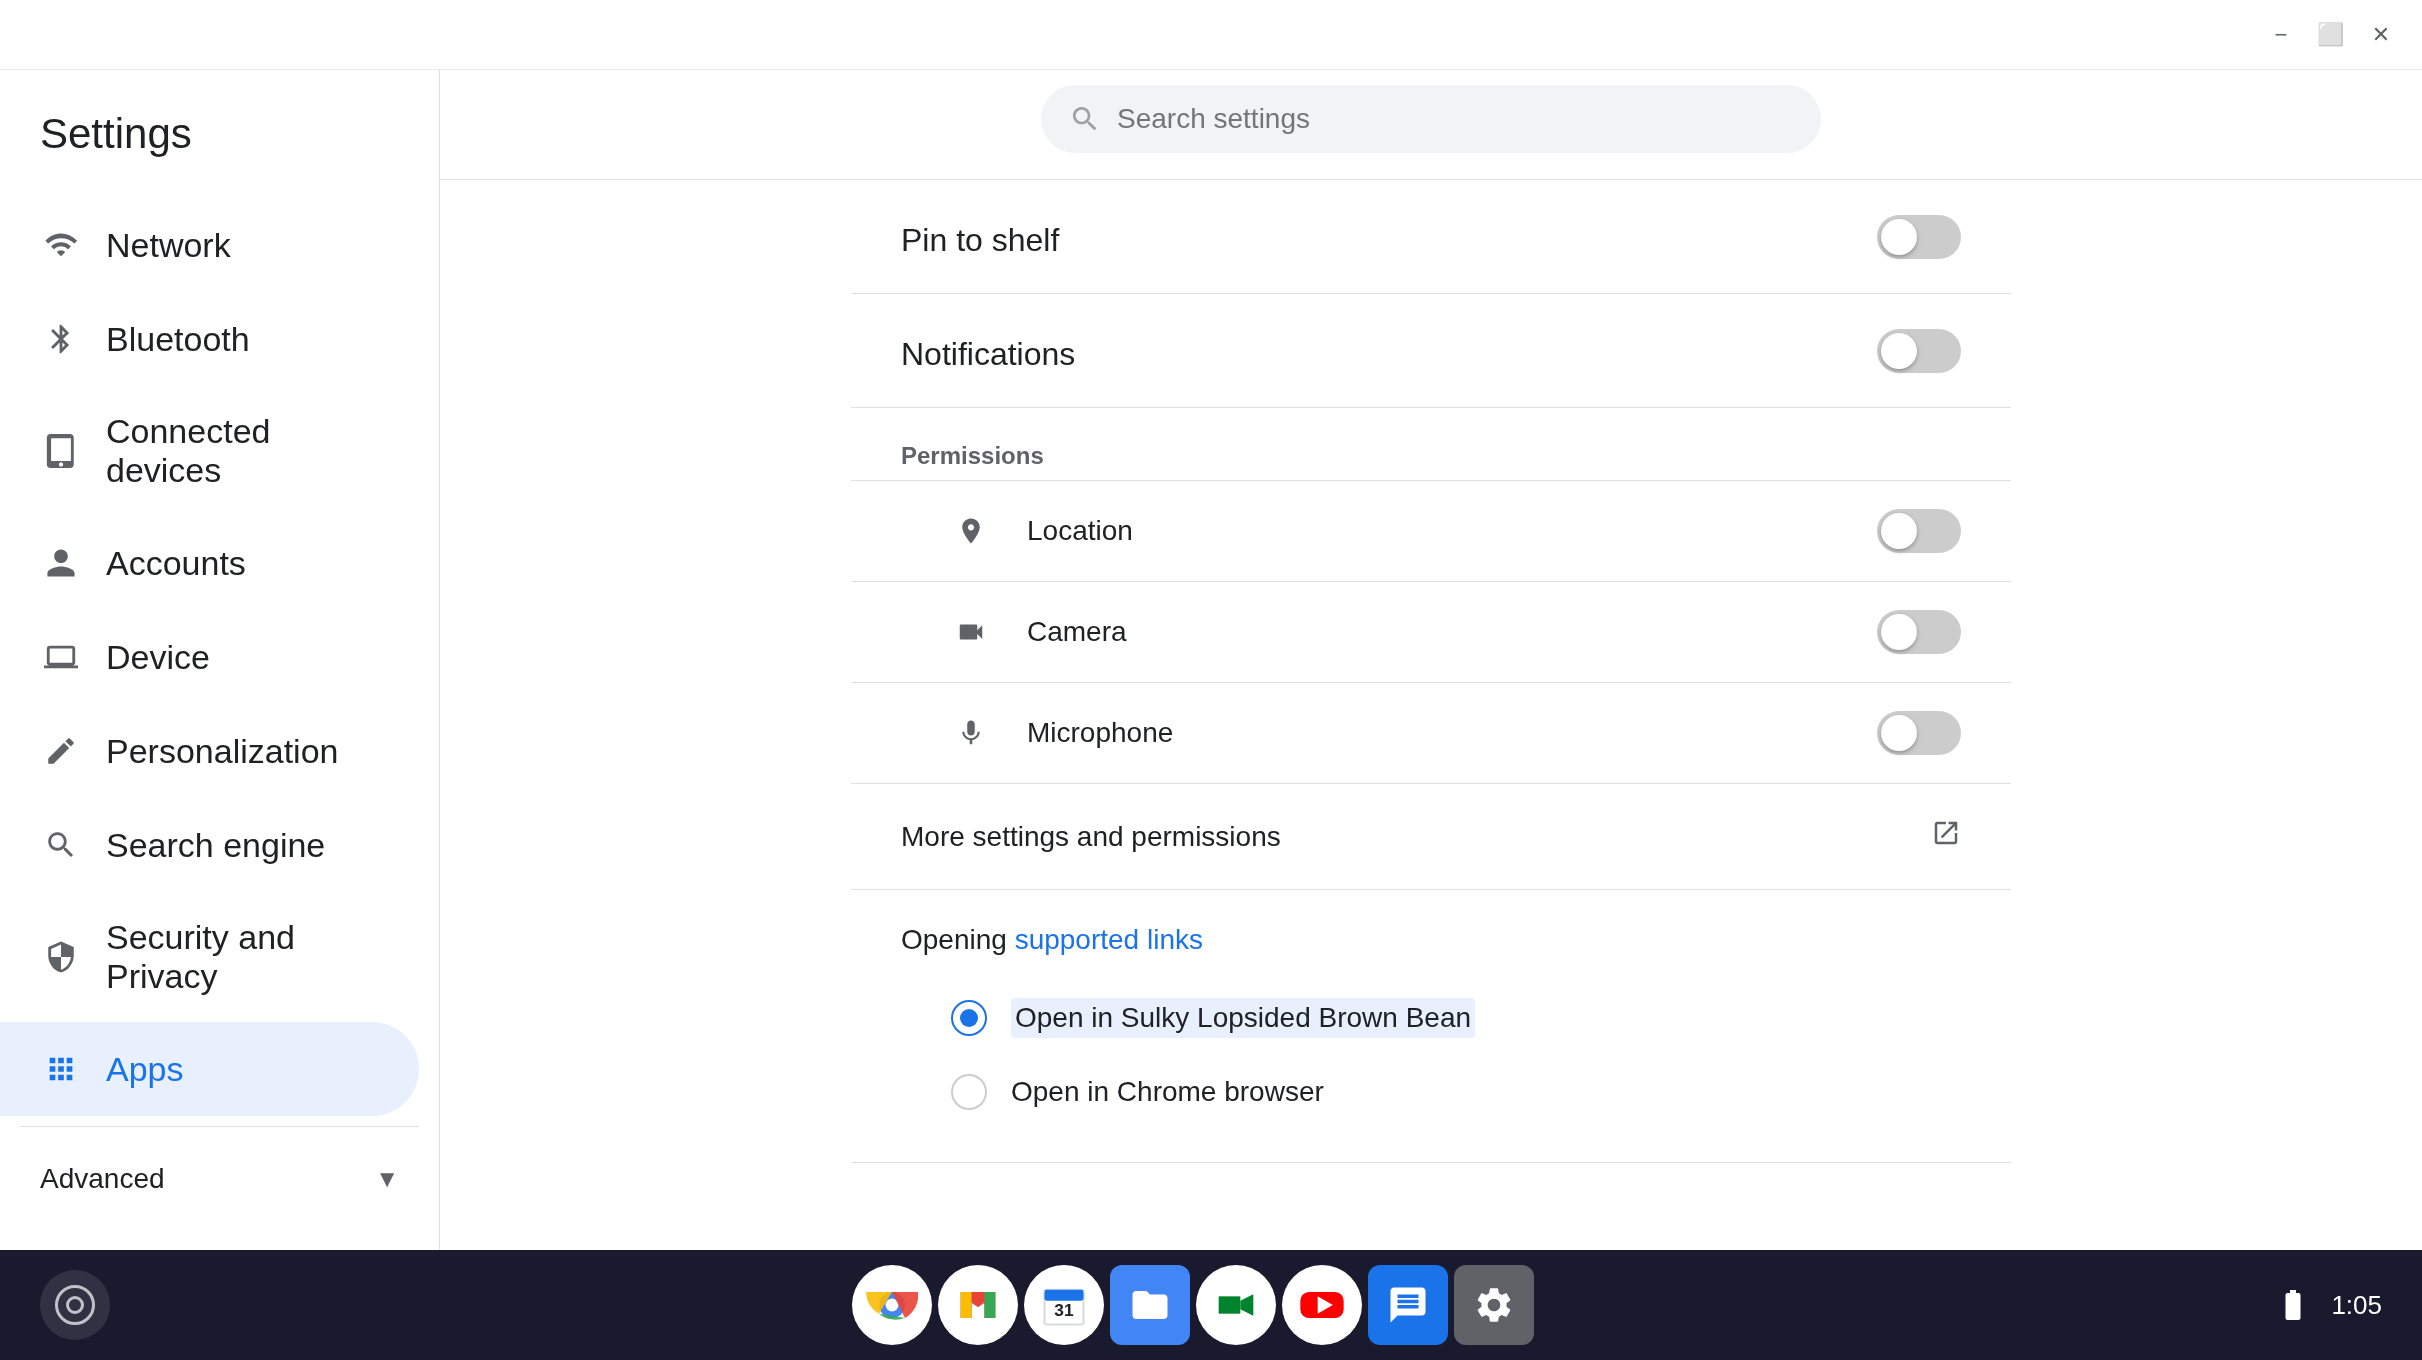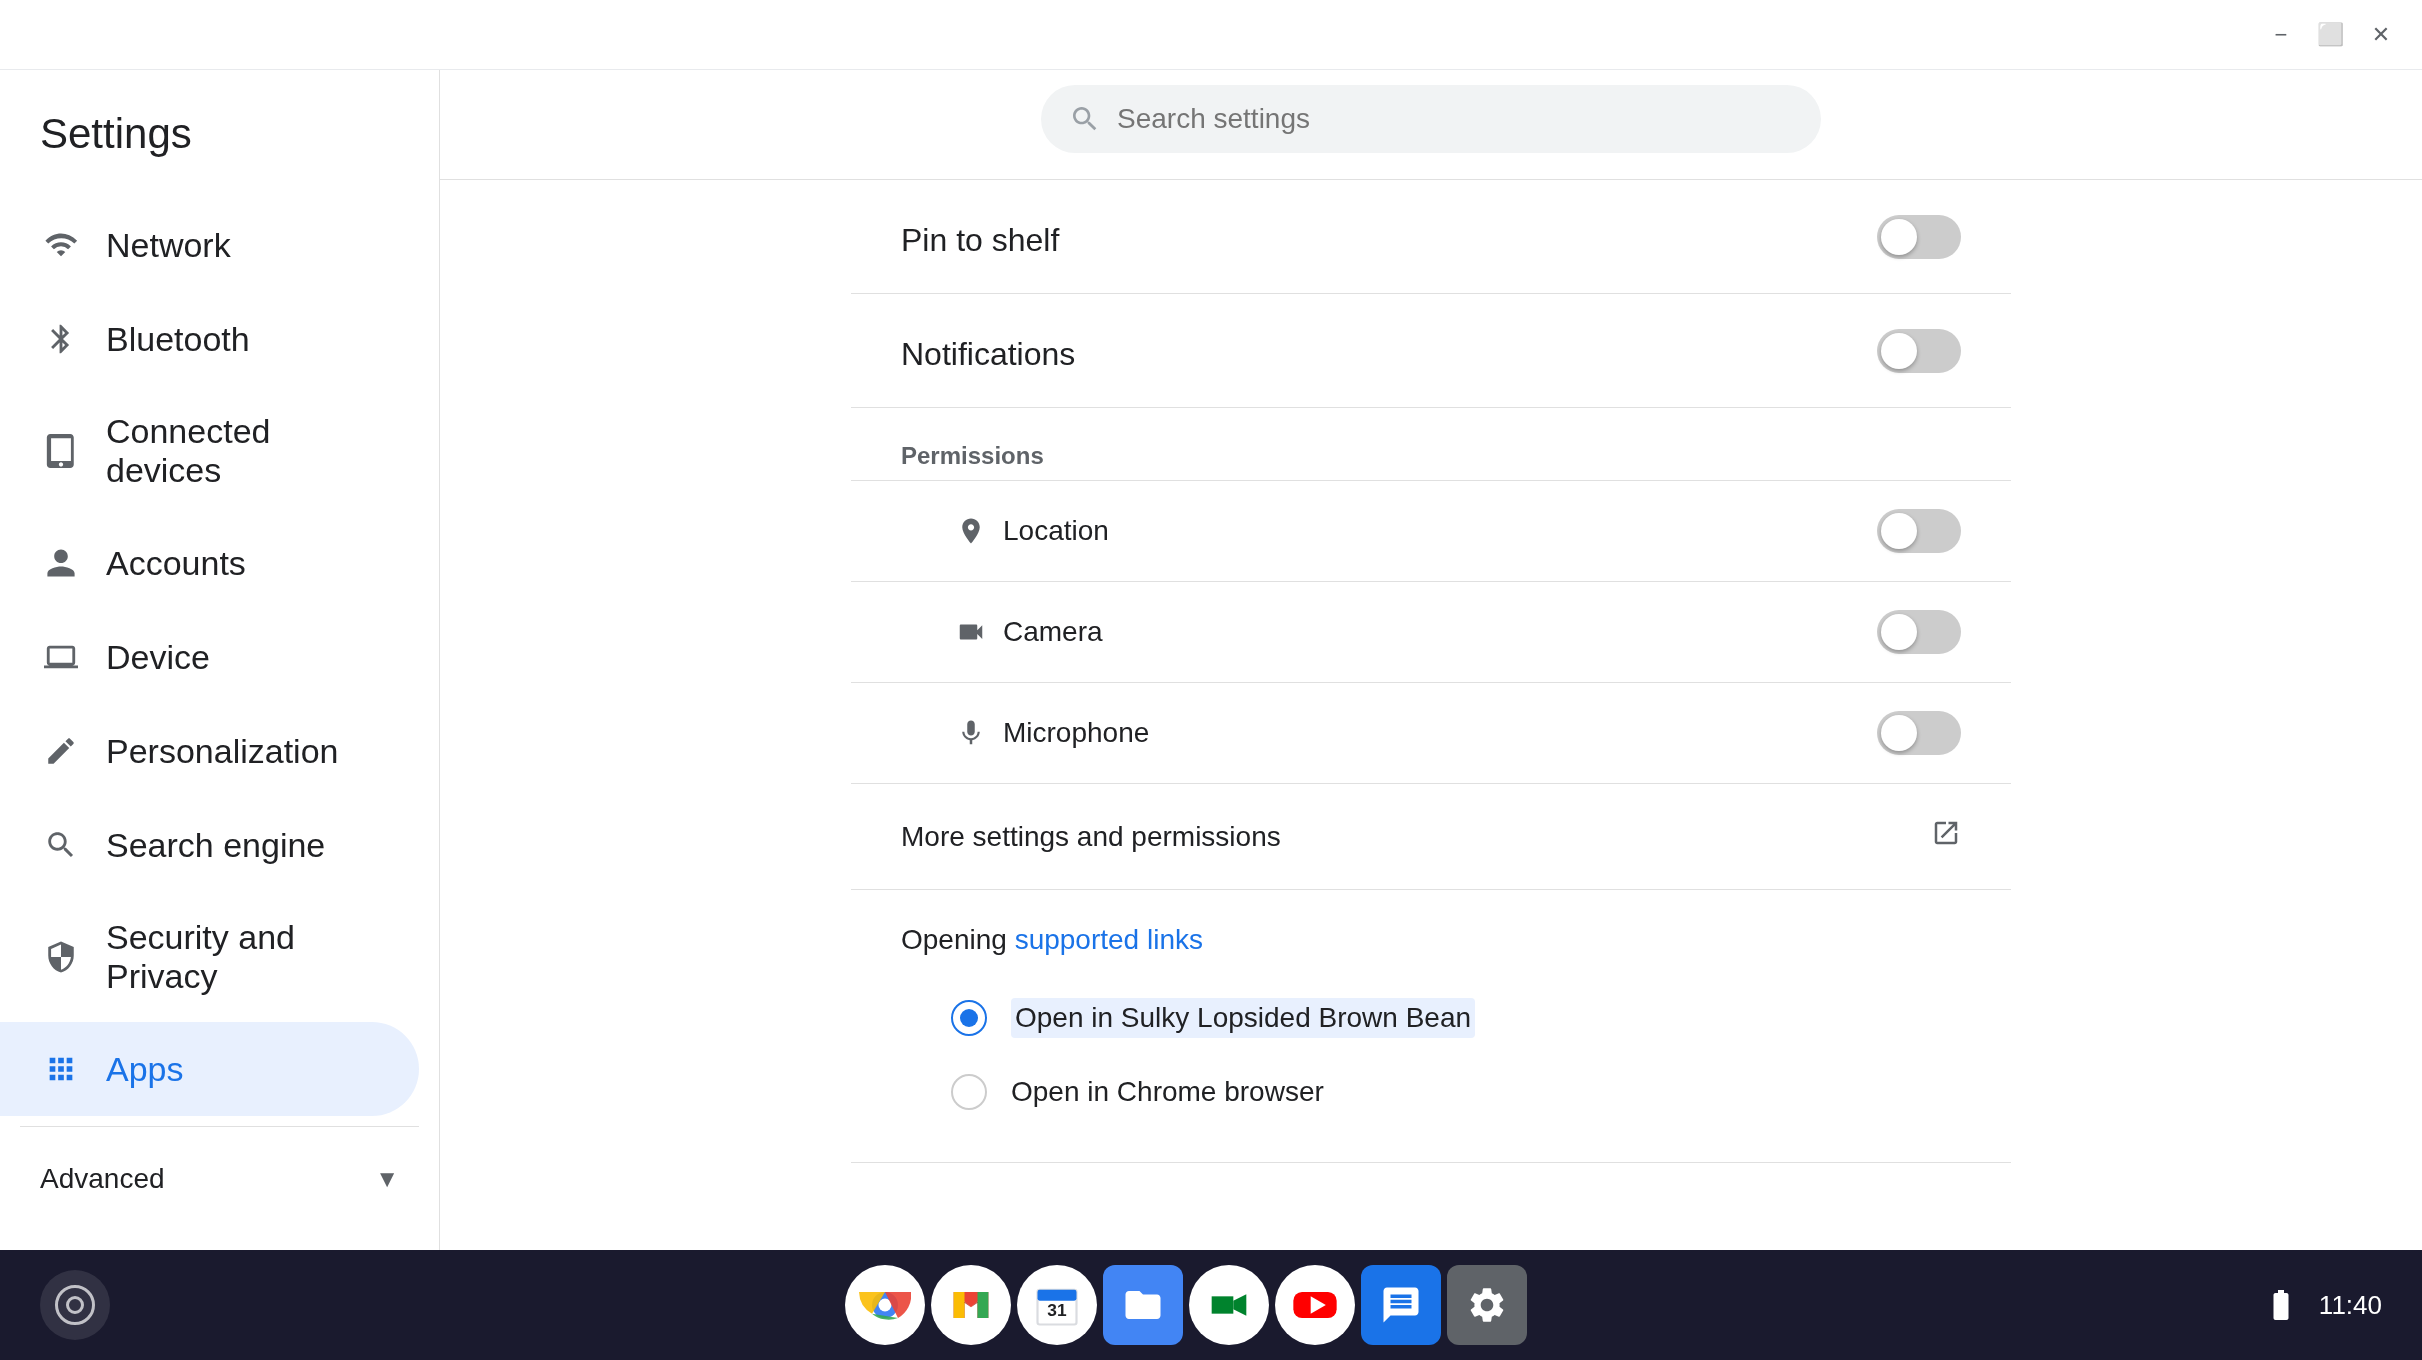--- a/index.html
+++ b/index.html
@@ -196,20 +196,21 @@
       color: #5f6368;
       font-weight: 700;
       border-bottom: 1px solid #e0e0e0;
     }
 
     .permission-row {
       display: flex;
       align-items: center;
       padding: 28px 50px 28px 100px;
       border-bottom: 1px solid #e0e0e0;
+      gap: 24px;
     }
     .permission-icon {
       width: 40px; height: 40px;
       display: flex; align-items: center; justify-content: center;
       font-size: 28px;
       color: #5f6368;
       margin-right: 12px;
     }
     .permission-label {
       flex: 1;
@@ -611,15 +612,15 @@
           <path d="M19.14 12.94c.04-.3.06-.61.06-.94 0-.32-.02-.64-.07-.94l2.03-1.58c.18-.14.23-.41.12-.61l-1.92-3.32c-.12-.22-.37-.29-.59-.22l-2.39.96c-.5-.38-1.03-.7-1.62-.94l-.36-2.54c-.04-.24-.24-.41-.48-.41h-3.84c-.24 0-.43.17-.47.41l-.36 2.54c-.59.24-1.13.57-1.62.94l-2.39-.96c-.22-.08-.47 0-.59.22L2.74 8.87c-.12.21-.08.47.12.61l2.03 1.58c-.05.3-.09.63-.09.94s.02.64.07.94l-2.03 1.58c-.18.14-.23.41-.12.61l1.92 3.32c.12.22.37.29.59.22l2.39-.96c.5.38 1.03.7 1.62.94l.36 2.54c.05.24.24.41.48.41h3.84c.24 0 .44-.17.47-.41l.36-2.54c.59-.24 1.13-.56 1.62-.94l2.39.96c.22.08.47 0 .59-.22l1.92-3.32c.12-.22.07-.47-.12-.61l-2.01-1.58zM12 15.6c-1.98 0-3.6-1.62-3.6-3.6s1.62-3.6 3.6-3.6 3.6 1.62 3.6 3.6-1.62 3.6-3.6 3.6z"></path>
         </svg>
     </div>
   </div>
 
   <div class="taskbar-right">
 
     <svg width="36" height="36" viewBox="0 0 24 24" fill="white">
         <path d="M15.67 4H14V2h-4v2H8.33C7.6 4 7 4.6 7 5.33v15.33C7 21.4 7.6 22 8.33 22h7.33c.74 0 1.34-.6 1.34-1.33V5.33C17 4.6 16.4 4 15.67 4z"></path>
       </svg>
-    <span class="time-display">11:40</span>
+    <span class="time-display">1:05</span>
   </div>
 </div>
 
 </body></html>

